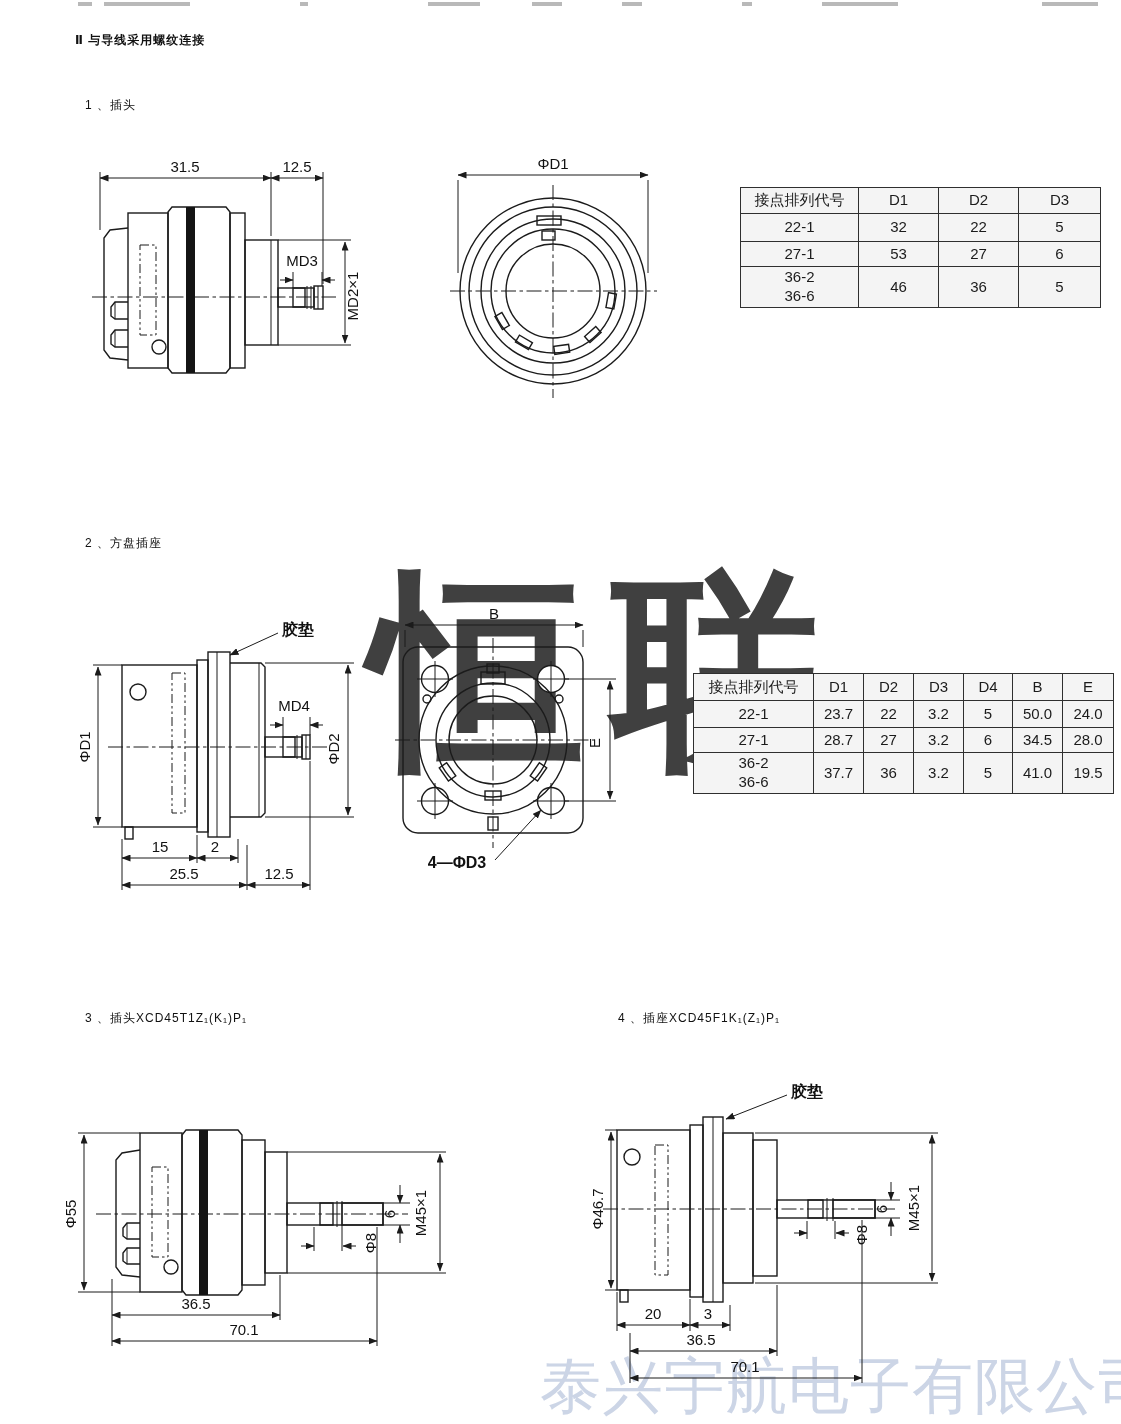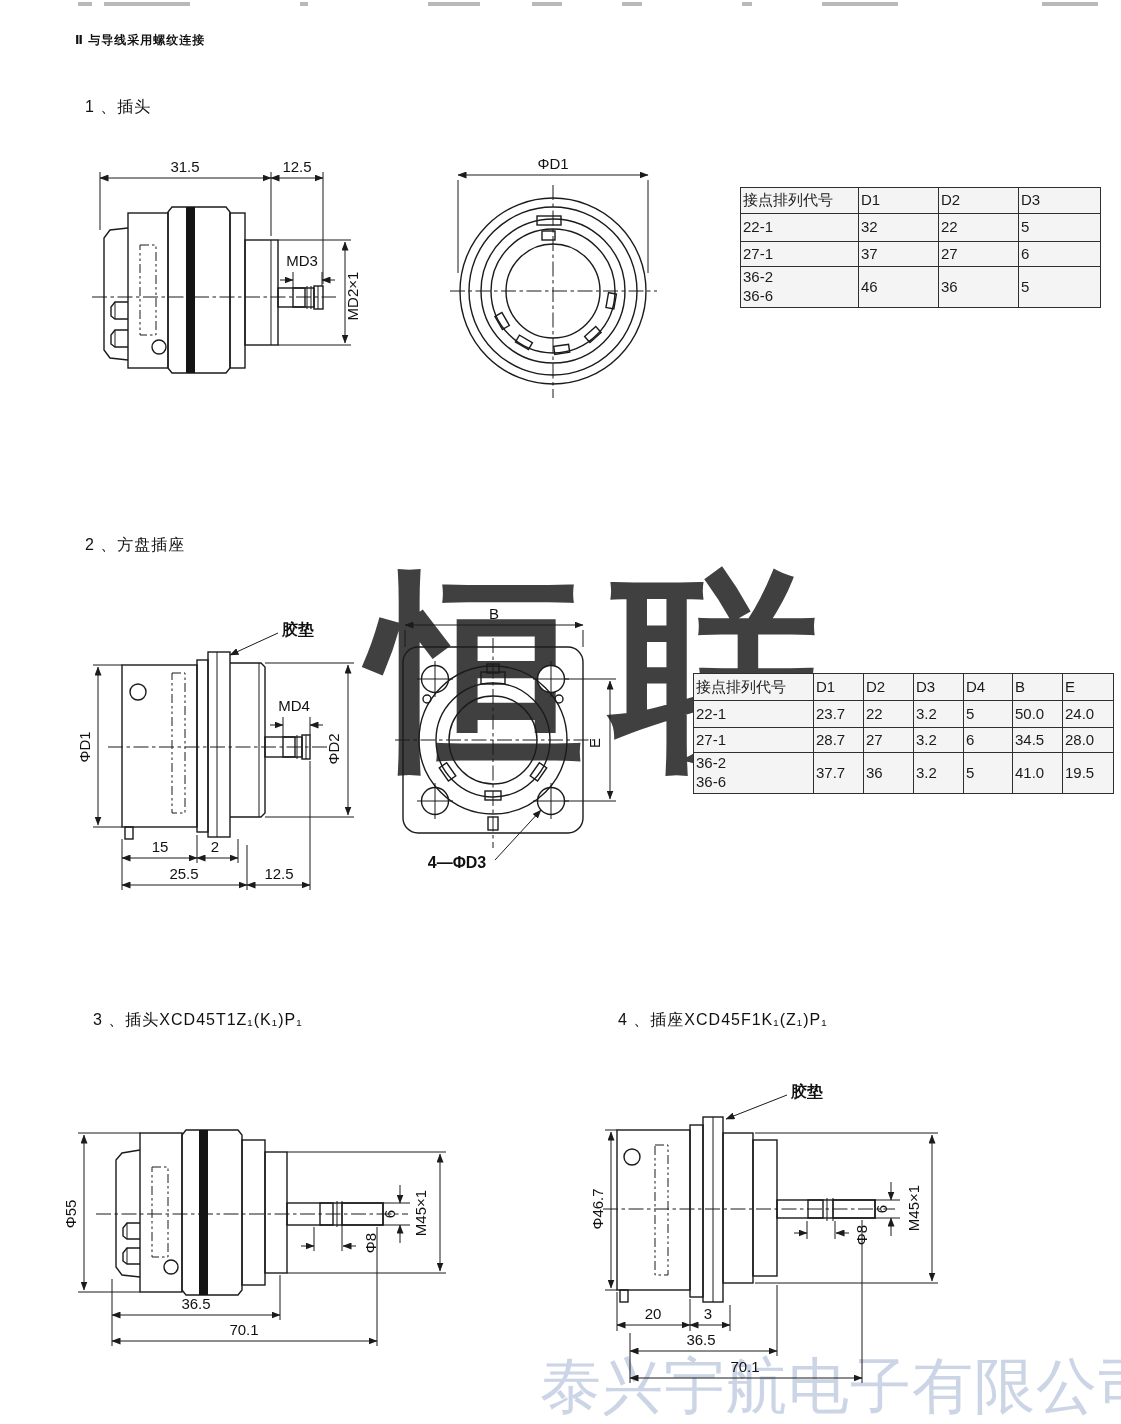--- a/index.html
+++ b/index.html
@@ -8,25 +8,25 @@
   .abs{position:absolute;}
   
   .wm-center{left:372px;top:560px;font-size:212px;font-weight:bold;line-height:1.05;
              letter-spacing:28px;color:#404040;z-index:0;white-space:nowrap;user-select:none;}
   .wm-bottom{left:540px;top:1346px;font-size:61px;color:#ccd5e6;z-index:0;
              letter-spacing:1px;white-space:nowrap;user-select:none;}
   
   .frag{position:absolute;top:2px;height:4px;background:#b9b9b9;z-index:1;}
   
   .h-main{left:75px;top:32px;font-size:12px;font-weight:bold;letter-spacing:1px;z-index:2;}
-  .h-sec{font-size:16px;letter-spacing:1px;z-index:2;}
+  .h-sec{font-size:12px;letter-spacing:1px;z-index:2;}
   
   table.spec{position:absolute;border-collapse:collapse;z-index:2;background:#f4f4f4;}
   table.spec td,table.spec th{border:1.6px solid #2f2f2f;background:#f4f4f4;
-      font-size:15px;font-weight:normal;text-align:left;vertical-align:middle;
+      font-size:15px;font-weight:normal;text-align:center;vertical-align:middle;
       padding:0 2px;white-space:pre-line;line-height:1.25;color:#1b1b1b;}
   
   svg.draw{position:absolute;z-index:2;overflow:visible;}
   .o{fill:none;stroke:#1b1b1b;stroke-width:1.4px;}
   .t{fill:none;stroke:#1b1b1b;stroke-width:1px;}
   .dm{fill:none;stroke:#1b1b1b;stroke-width:1px;}
   .cl{stroke-dasharray:15 3.5 3.5 3.5;}
   .pp{stroke-dasharray:9 3 2.5 3 2.5 3;}
   text.lb{font:15px "Liberation Sans","DejaVu Sans",sans-serif;fill:#111;}
   text.cn{font:16px "Liberation Sans","DejaVu Sans",sans-serif;fill:#111;font-weight:bold;}
@@ -61,21 +61,21 @@
 <div class="frag" style="left:742px;width:10px;"></div>
 <div class="frag" style="left:822px;width:76px;"></div>
 <div class="frag" style="left:1042px;width:56px;"></div>
 
 <div class="abs wm-center">恒联</div>
 <div class="abs wm-bottom">泰兴宇航电子有限公司</div>
 
 <div class="abs h-main">Ⅱ 与导线采用螺纹连接</div>
 <div class="abs h-sec" style="left:85px;top:97px;">1 、插头</div>
 <div class="abs h-sec" style="left:85px;top:535px;">2 、方盘插座</div>
-<div class="abs h-sec" style="left:93px;top:1010px;">3 、插头XCD45T1Z₁(K₁)P₁</div>
+<div class="abs h-sec" style="left:85px;top:1010px;">3 、插头XCD45T1Z₁(K₁)P₁</div>
 <div class="abs h-sec" style="left:572px;top:1010px;margin-left:46px;">4 、插座XCD45F1K₁(Z₁)P₁</div>
 
 <svg class="draw" style="left:88px;top:150px;" width="282" height="238" viewBox="0 0 282 238">
 
   <line class="t cl" x1="4" y1="147" x2="248" y2="147"></line>
 
   <path class="o" d="M40,78 L22,80 L16,88 L16,200 L22,208 L40,210"></path>
   <path class="o" d="M40,152 L27,152 L23,157 L23,166 L27,169 L40,169"></path>
   <line class="t" x1="27" y1="152" x2="27" y2="169"></line>
   <path class="o" d="M40,180 L27,180 L23,185 L23,194 L27,197 L40,197"></path>
@@ -163,21 +163,21 @@
     <th style="width:77px;">D3</th>
   </tr>
   <tr style="height:28px;">
     <td>22-1</td>
     <td>32</td>
     <td>22</td>
     <td>5</td>
   </tr>
   <tr style="height:25px;">
     <td>27-1</td>
-    <td>37</td>
+    <td>53</td>
     <td>27</td>
     <td>6</td>
   </tr>
   <tr style="height:41px;">
     <td>36-2
 36-6</td>
     <td>46</td>
     <td>36</td>
     <td>5</td>
   </tr>

